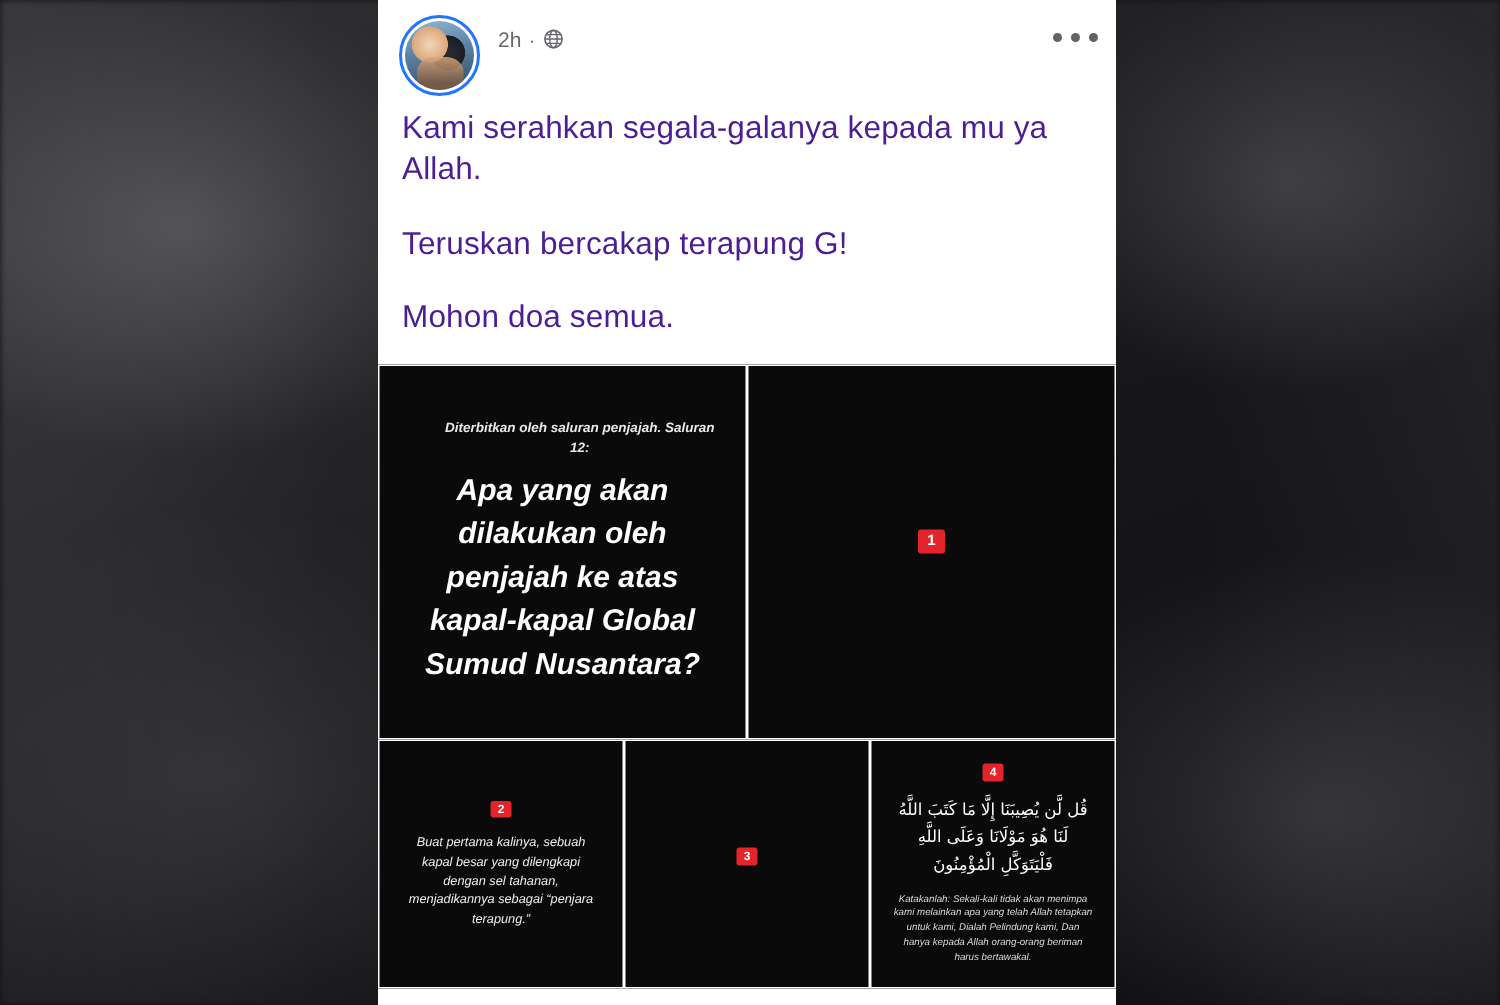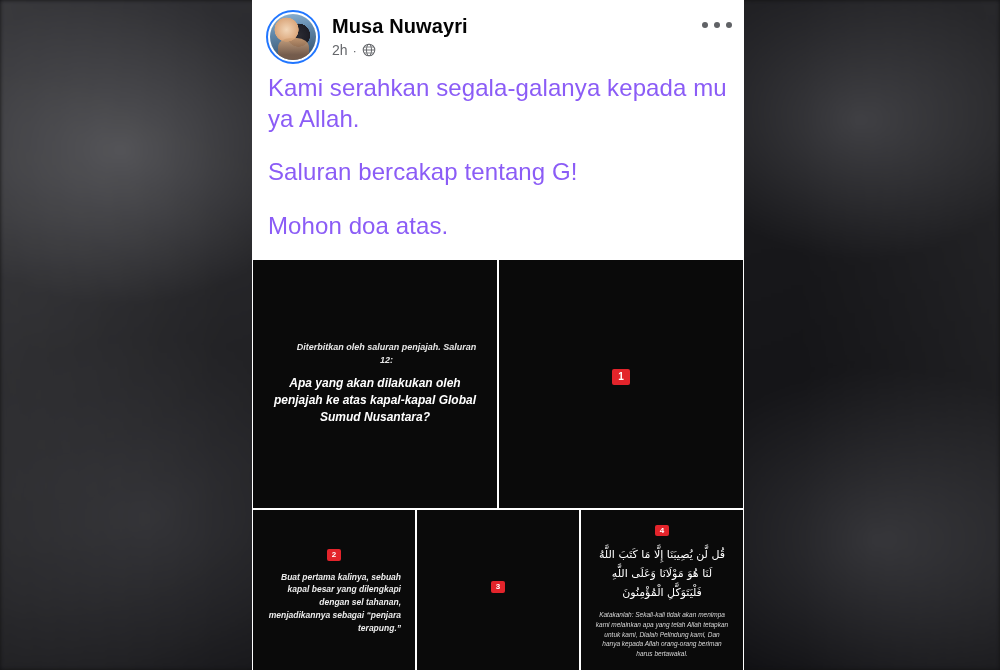--- a/index.html
+++ b/index.html
@@ -139,23 +139,23 @@
     height: 6px;
     border-radius: 50%;
     background: #606266;
   }
 
   .post-body {
     padding: 4px 16px 14px 16px;
   }
   .post-body p {
     margin: 0 0 22px 0;
-    font-size: 24px;
+    font-size: 21px;
     line-height: 1.3;
-    color: #8b5cf6;
+    color: #4c1d95;
     letter-spacing: .1px;
   }
   .post-body p:last-child {
     margin-bottom: 4px;
   }
 
   
   .collage {
     width: 492px;
     background: #000;
@@ -202,42 +202,41 @@
     color: #e8e8e8;
     font-size: 9px;
     font-style: italic;
     font-weight: bold;
     line-height: 1.45;
     margin: 0 0 8px 0;
     padding-left: 23px;
   }
   .tile-head {
     color: #ffffff;
-    font-size: 12px;
+    font-size: 20px;
     font-style: italic;
     font-weight: bold;
     line-height: 1.45;
     margin: 0;
   }
   .tile-text {
     color: #f0f0f0;
     font-size: 12.5px;
     font-style: italic;
     font-weight: bold;
     line-height: 1.5;
     margin: 0;
   }
   .tile-text-sm {
     color: #ededed;
     font-size: 8.5px;
     font-style: italic;
-    font-weight: bold;
+    font-weight: normal;
     line-height: 1.5;
     margin: 0 0 9px 0;
-    text-align: right;
   }
   .tile-text-sm:last-child { margin-bottom: 0; }
   .arabic {
     color: #ffffff;
     font-size: 11px;
     line-height: 1.7;
     direction: rtl;
     margin: 0 0 8px 0;
     font-family: "DejaVu Sans", sans-serif;
     text-align: center;
@@ -256,21 +255,20 @@
 <div class="stage">
   <div class="bg-blur"></div>
 
   <div class="post">
 
     <div class="post-header">
       <div class="avatar-ring">
         <div class="avatar"></div>
       </div>
       <div class="head-text">
-        <div class="author">Musa Nuwayri</div>
         <div class="meta">
           <span>2h</span>
           <span class="dot-sep">·</span>
           <span class="globe-icon">
             <svg viewBox="0 0 16 16" width="14" height="14" aria-hidden="true">
               <circle cx="8" cy="8" r="6.6" fill="none" stroke="#65676b" stroke-width="1.2"></circle>
               <ellipse cx="8" cy="8" rx="2.9" ry="6.6" fill="none" stroke="#65676b" stroke-width="1.1"></ellipse>
               <line x1="1.4" y1="8" x2="14.6" y2="8" stroke="#65676b" stroke-width="1.1"></line>
               <line x1="2.4" y1="4.6" x2="13.6" y2="4.6" stroke="#65676b" stroke-width="0.9"></line>
               <line x1="2.4" y1="11.4" x2="13.6" y2="11.4" stroke="#65676b" stroke-width="0.9"></line>
@@ -280,22 +278,22 @@
       </div>
       <div class="more-btn">
         <i></i>
           <i></i>
           <i></i>
       </div>
     </div>
 
     <div class="post-body">
       <p>Kami serahkan segala-galanya kepada mu ya Allah.</p>
-      <p>Saluran bercakap tentang G!</p>
-      <p>Mohon doa atas.</p>
+      <p>Teruskan bercakap terapung G!</p>
+      <p>Mohon doa semua.</p>
     </div>
 
     <div class="collage">
       <div class="row row-1">
         <div class="tile">
           <p class="tile-small">Diterbitkan oleh saluran penjajah.
 Saluran 12:</p>
           <p class="tile-head">Apa yang akan dilakukan oleh penjajah ke atas kapal-kapal Global Sumud Nusantara?</p>
         </div>
         <div class="tile">

